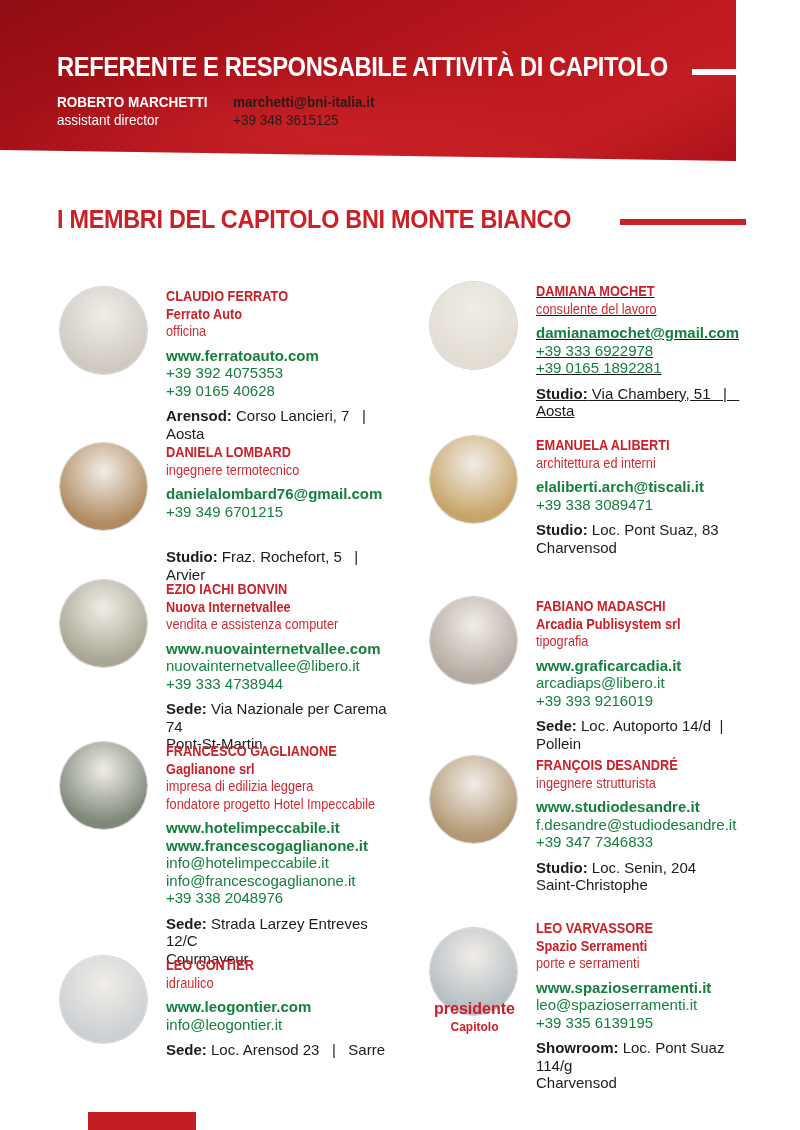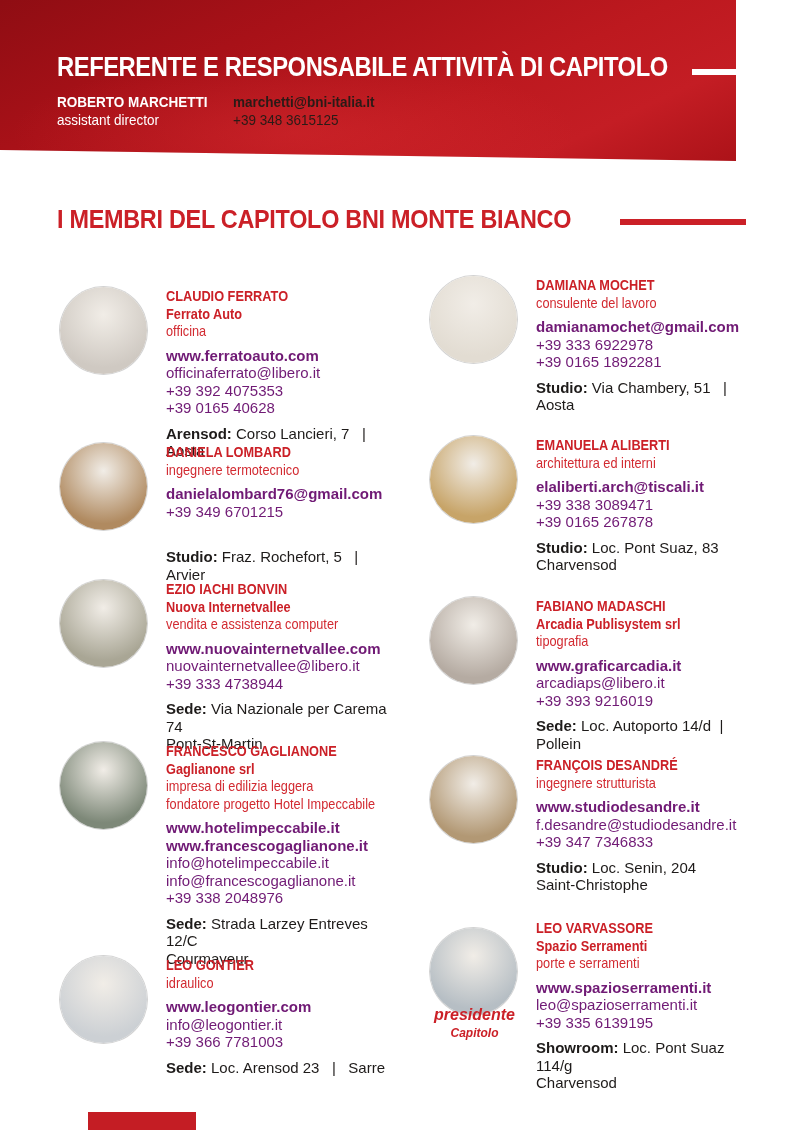--- a/index.html
+++ b/index.html
@@ -43,45 +43,45 @@
   .col { position:absolute; top:0; width:330px; }
   .col-left  { left:60px; }
   .col-right { left:430px; }
   .member { position:absolute; left:0; width:100%; }
   
   .col-left  .member:nth-of-type(1){ top:287px; }
   .col-left  .member:nth-of-type(2){ top:443px; }
   .col-left  .member:nth-of-type(3){ top:580px; }
   .col-left  .member:nth-of-type(4){ top:742px; }
   .col-left  .member:nth-of-type(5){ top:956px; }
-  .col-right .member:nth-of-type(1){ top:276px; }
+  .col-right .member:nth-of-type(1){ top:282px;text-decoration:underline; }
   .col-right .member:nth-of-type(2){ top:436px; }
   .col-right .member:nth-of-type(3){ top:597px; }
   .col-right .member:nth-of-type(4){ top:756px; }
   .col-right .member:nth-of-type(5){ top:919px; }
   .col-left  .member:nth-of-type(2) .address { margin-top:28px; }
   .col-right .member:nth-of-type(5) .photo   { top:9px; }
 
   .photo {
     position:absolute; left:0; top:0; width:87px; height:87px; border-radius:50%;
     box-shadow:0 0 0 1px #d2d2d2;
   }
   .info { margin-left:106px; font-size:15px; line-height:17.5px; }
   .name, .company { font-weight:bold; color:#cb2027; }
   .role { color:#d22a31; }
   .name, .company, .role { transform:scaleX(0.85); transform-origin:left center; white-space:nowrap; }
   .contacts { margin-top:7px; }
-  .contact { color:#701a75; }
+  .contact { color:#15803d; }
   .contact.bold { font-weight:bold; }
   .address { margin-top:8px; }
   .address .label { font-weight:bold; }
   .addr1 { white-space:pre-wrap; }
   .badge {
-    position:absolute; left:0; top:87px; width:89px; text-align:center;
-    color:#cb2027; font-weight:bold; line-height:18px;font-style:italic;
+    position:absolute; left:0; top:81px; width:89px; text-align:center;
+    color:#cb2027; font-weight:bold; line-height:18px;
   }
   .badge-l1 { font-size:16px; }
   .badge-l2 { font-size:12px; }
   .company:empty, .addr2:empty { display:none; }
   
   .bottom-strip { position:absolute; left:88px; top:1112px; width:108px; height:18px; background:#c41d24; }
 </style>
 </head>
 <body>
 
@@ -106,21 +106,20 @@
     <div class="photo" style="background: radial-gradient(circle at 50% 32%, rgb(241, 237, 231) 0%, rgb(207, 201, 194) 72%);"></div>
 
     <div class="info">
       <div class="name">CLAUDIO FERRATO</div>
       <div class="company">Ferrato Auto</div>
       <div class="roles">
           <div class="role">officina</div>
         </div>
       <div class="contacts">
           <div class="contact bold">www.ferratoauto.com</div>
-          <div class="contact">officinaferrato@libero.it</div>
           <div class="contact">+39 392 4075353</div>
           <div class="contact">+39 0165 40628</div>
         </div>
       <div class="address">
         <span class="label">Arensod:</span><span class="addr1"> Corso Lancieri, 7   |   Aosta</span>
         
       </div>
     </div>
   </div>
     <div class="member" data-has-badge="false">
@@ -190,21 +189,20 @@
 
     <div class="info">
       <div class="name">LEO GONTIER</div>
 
       <div class="roles">
           <div class="role">idraulico</div>
         </div>
       <div class="contacts">
           <div class="contact bold">www.leogontier.com</div>
           <div class="contact">info@leogontier.it</div>
-          <div class="contact">+39 366 7781003</div>
         </div>
       <div class="address">
         <span class="label">Sede:</span><span class="addr1"> Loc. Arensod 23   |   Sarre</span>
         
       </div>
     </div>
   </div>
   </div>
 <div class="col col-right" id="col-right">
     <div class="member" data-has-badge="false">
@@ -232,21 +230,20 @@
 
     <div class="info">
       <div class="name">EMANUELA ALIBERTI</div>
 
       <div class="roles">
           <div class="role">architettura ed interni</div>
         </div>
       <div class="contacts">
           <div class="contact bold">elaliberti.arch@tiscali.it</div>
           <div class="contact">+39 338 3089471</div>
-          <div class="contact">+39 0165 267878</div>
         </div>
       <div class="address">
         <span class="label">Studio:</span><span class="addr1"> Loc. Pont Suaz, 83</span>
         <div class="addr2">Charvensod</div>
       </div>
     </div>
   </div>
     <div class="member" data-has-badge="false">
     <div class="photo" style="background: radial-gradient(circle at 50% 32%, rgb(241, 237, 231) 0%, rgb(181, 171, 162) 72%);"></div>
 

